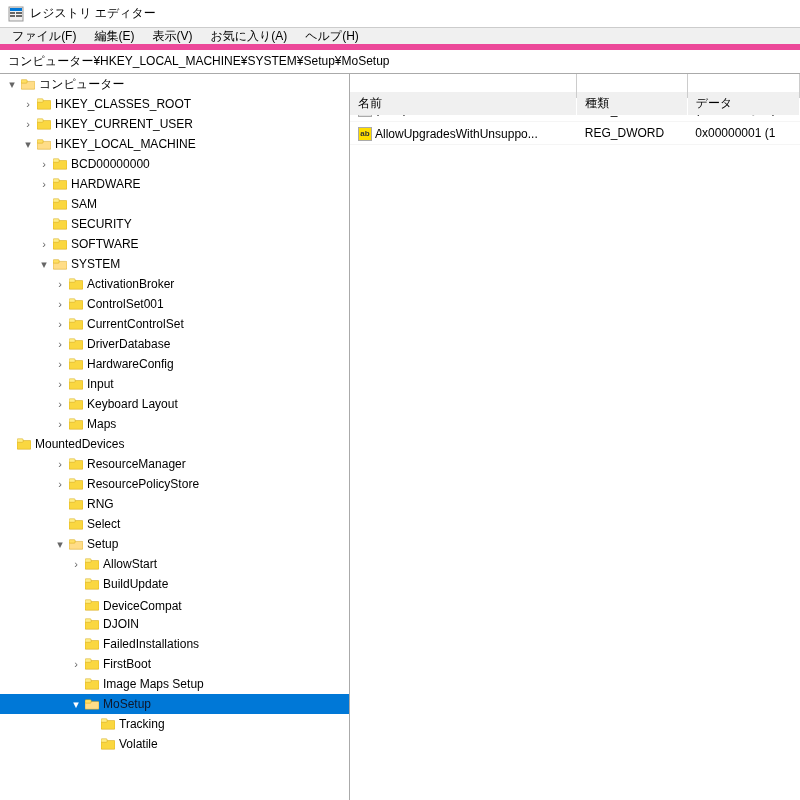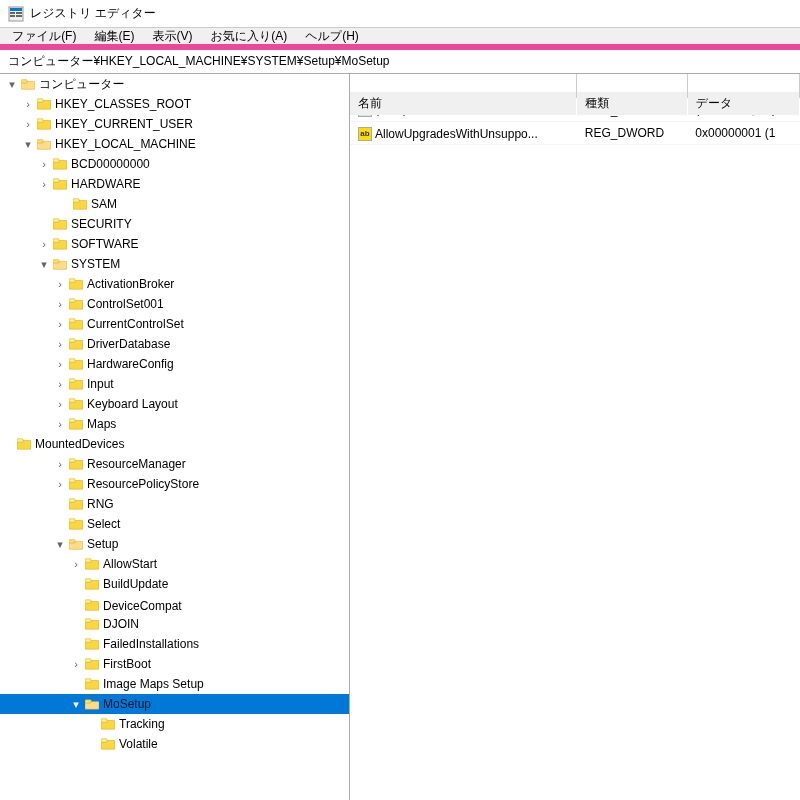--- a/index.html
+++ b/index.html
@@ -247,21 +247,21 @@
       <div class="tree-item" style="padding-left: 36px;">
         <span class="expand-btn" style="color: rgb(102, 102, 102); font-size: 11px;">›</span>
         <span class="folder-icon">
           <svg viewBox="0 0 16 14" width="14" height="14">
       <rect x="0" y="3" width="16" height="10" rx="1" fill="#FAD740" stroke="#CC9900" stroke-width="0.5"></rect>
       <rect x="0" y="1" width="7" height="4" rx="1" fill="#FFEE88" stroke="#CC9900" stroke-width="0.5"></rect>
     </svg>
         </span>
         <span class="tree-label">HARDWARE</span>
       </div>
-      <div class="tree-item" style="padding-left: 56px;">
+      <div class="tree-item" style="padding-left: 36px;">
         <span class="expand-btn" style="width: 16px; display: inline-block;"></span>
         <span class="folder-icon">
           <svg viewBox="0 0 16 14" width="14" height="14">
       <rect x="0" y="3" width="16" height="10" rx="1" fill="#FAD740" stroke="#CC9900" stroke-width="0.5"></rect>
       <rect x="0" y="1" width="7" height="4" rx="1" fill="#FFEE88" stroke="#CC9900" stroke-width="0.5"></rect>
     </svg>
         </span>
         <span class="tree-label">SAM</span>
       </div>
       <div class="tree-item" style="padding-left: 36px;">

